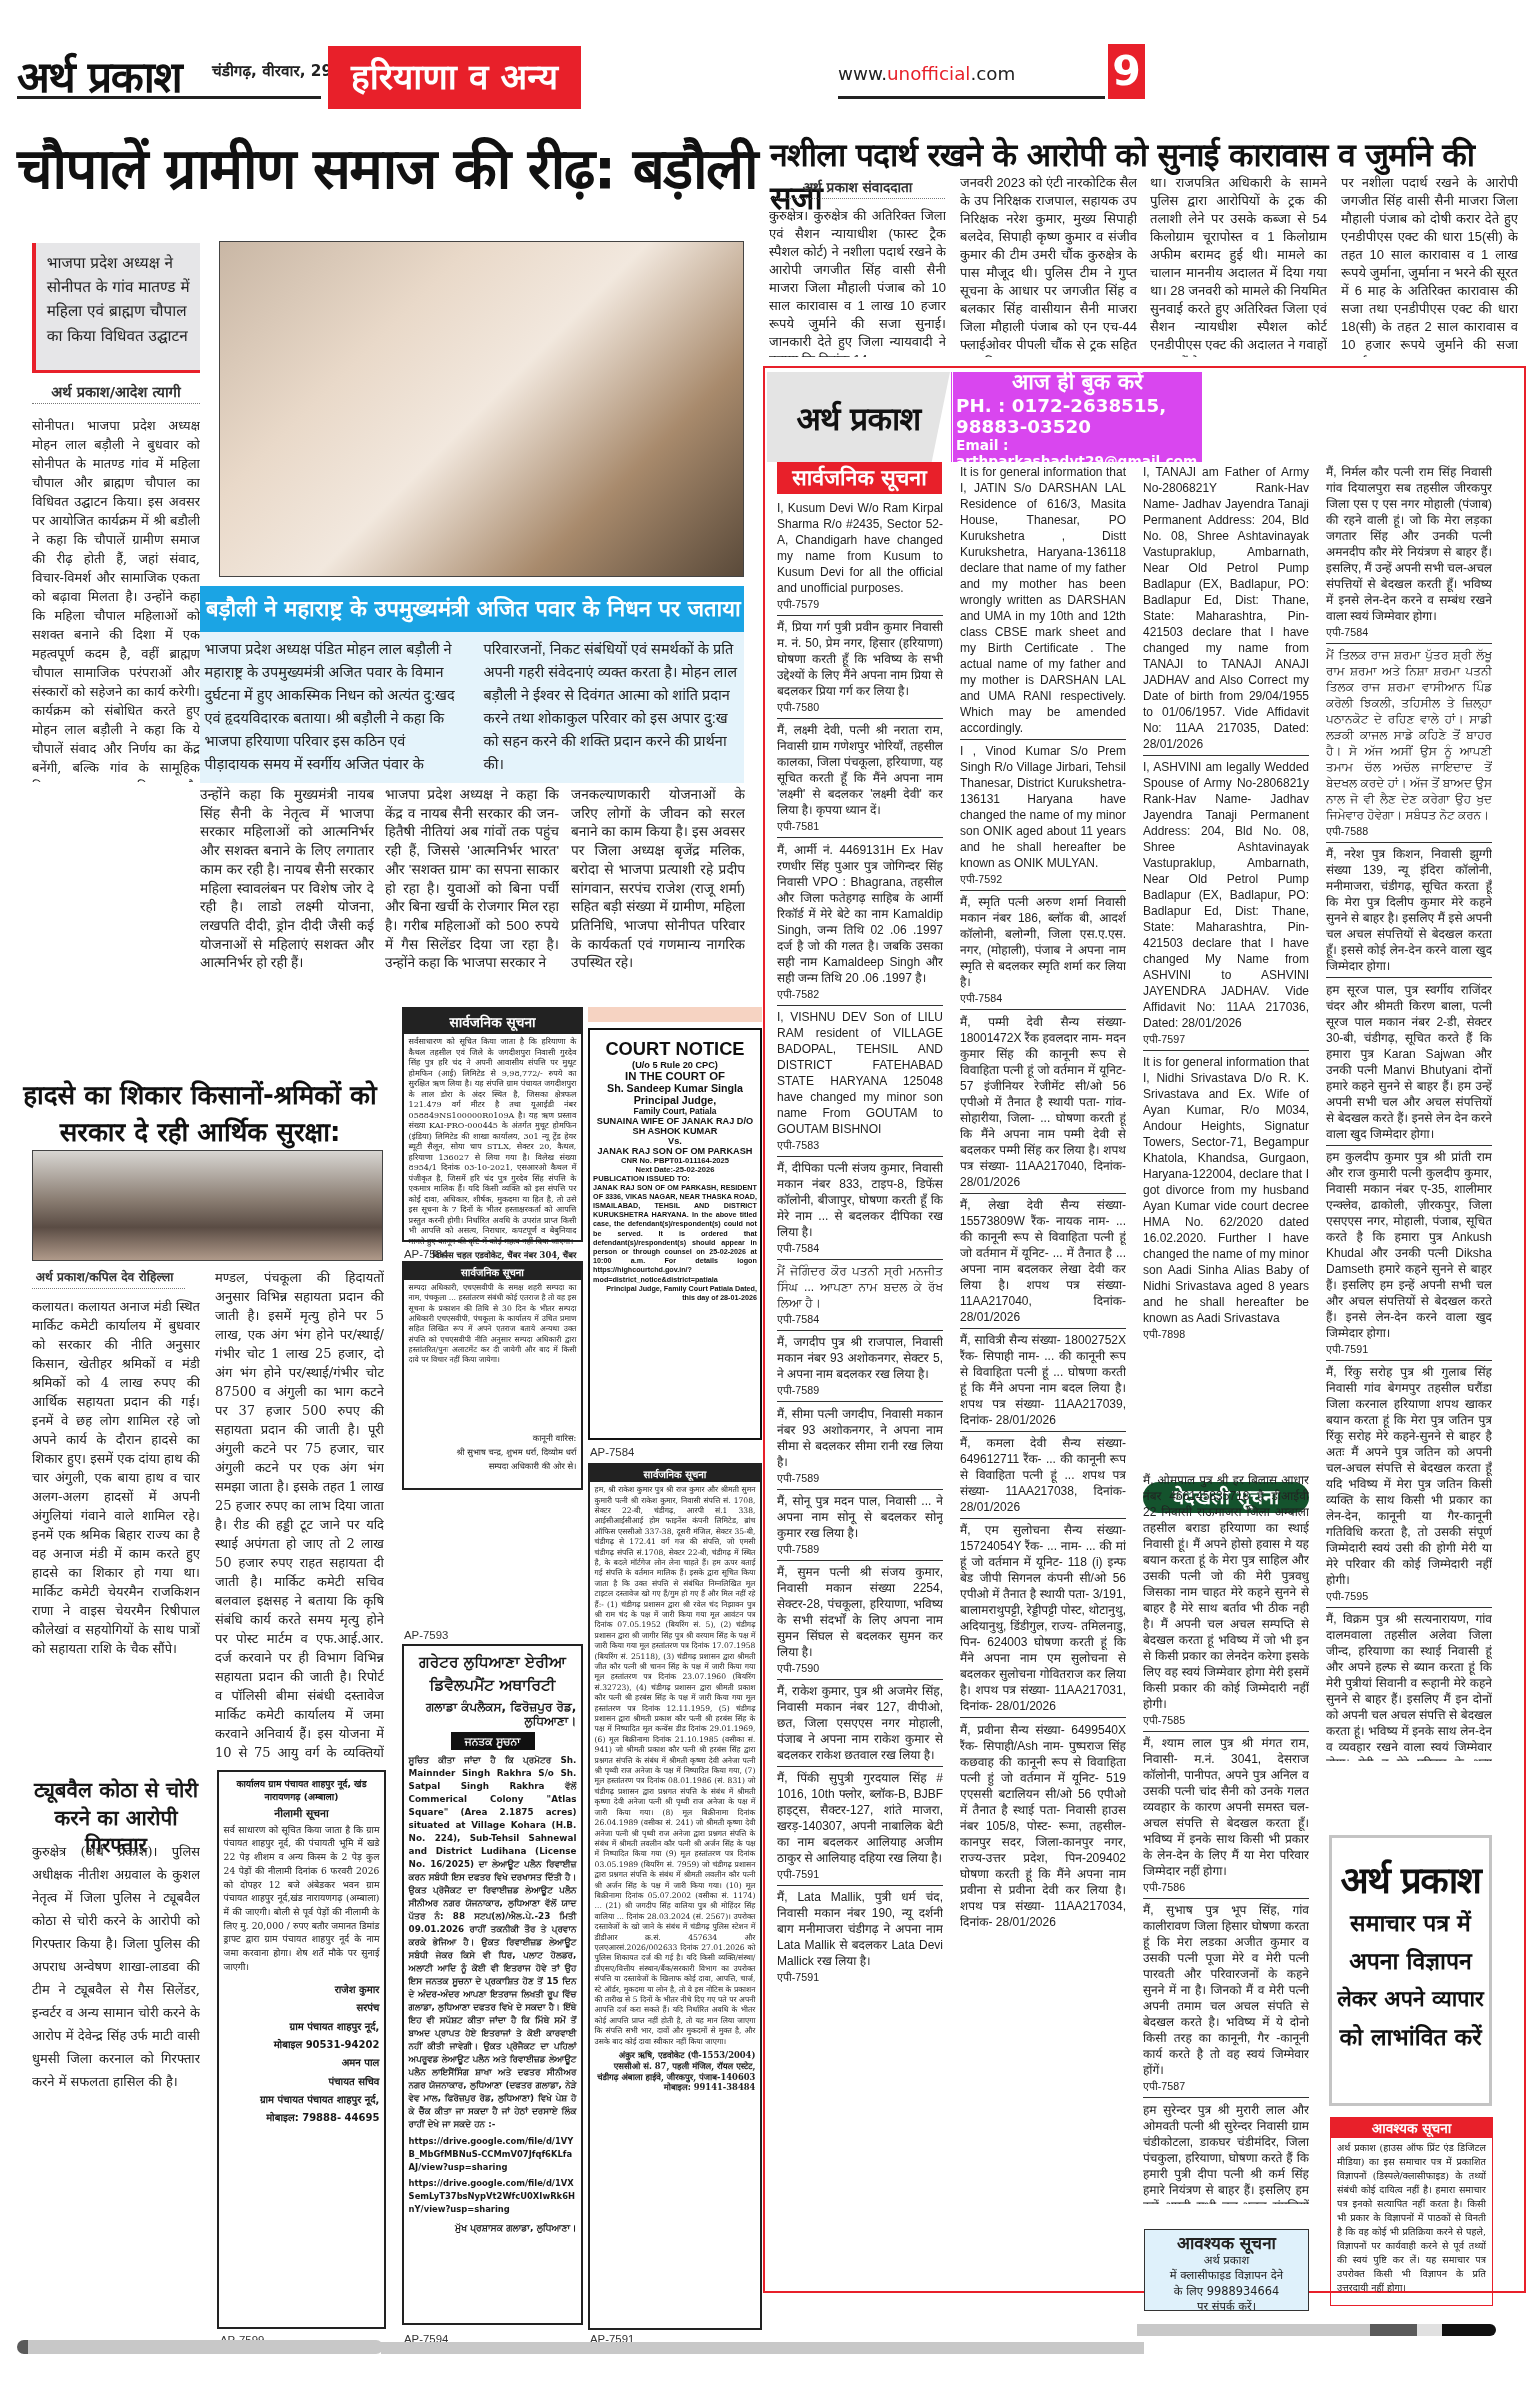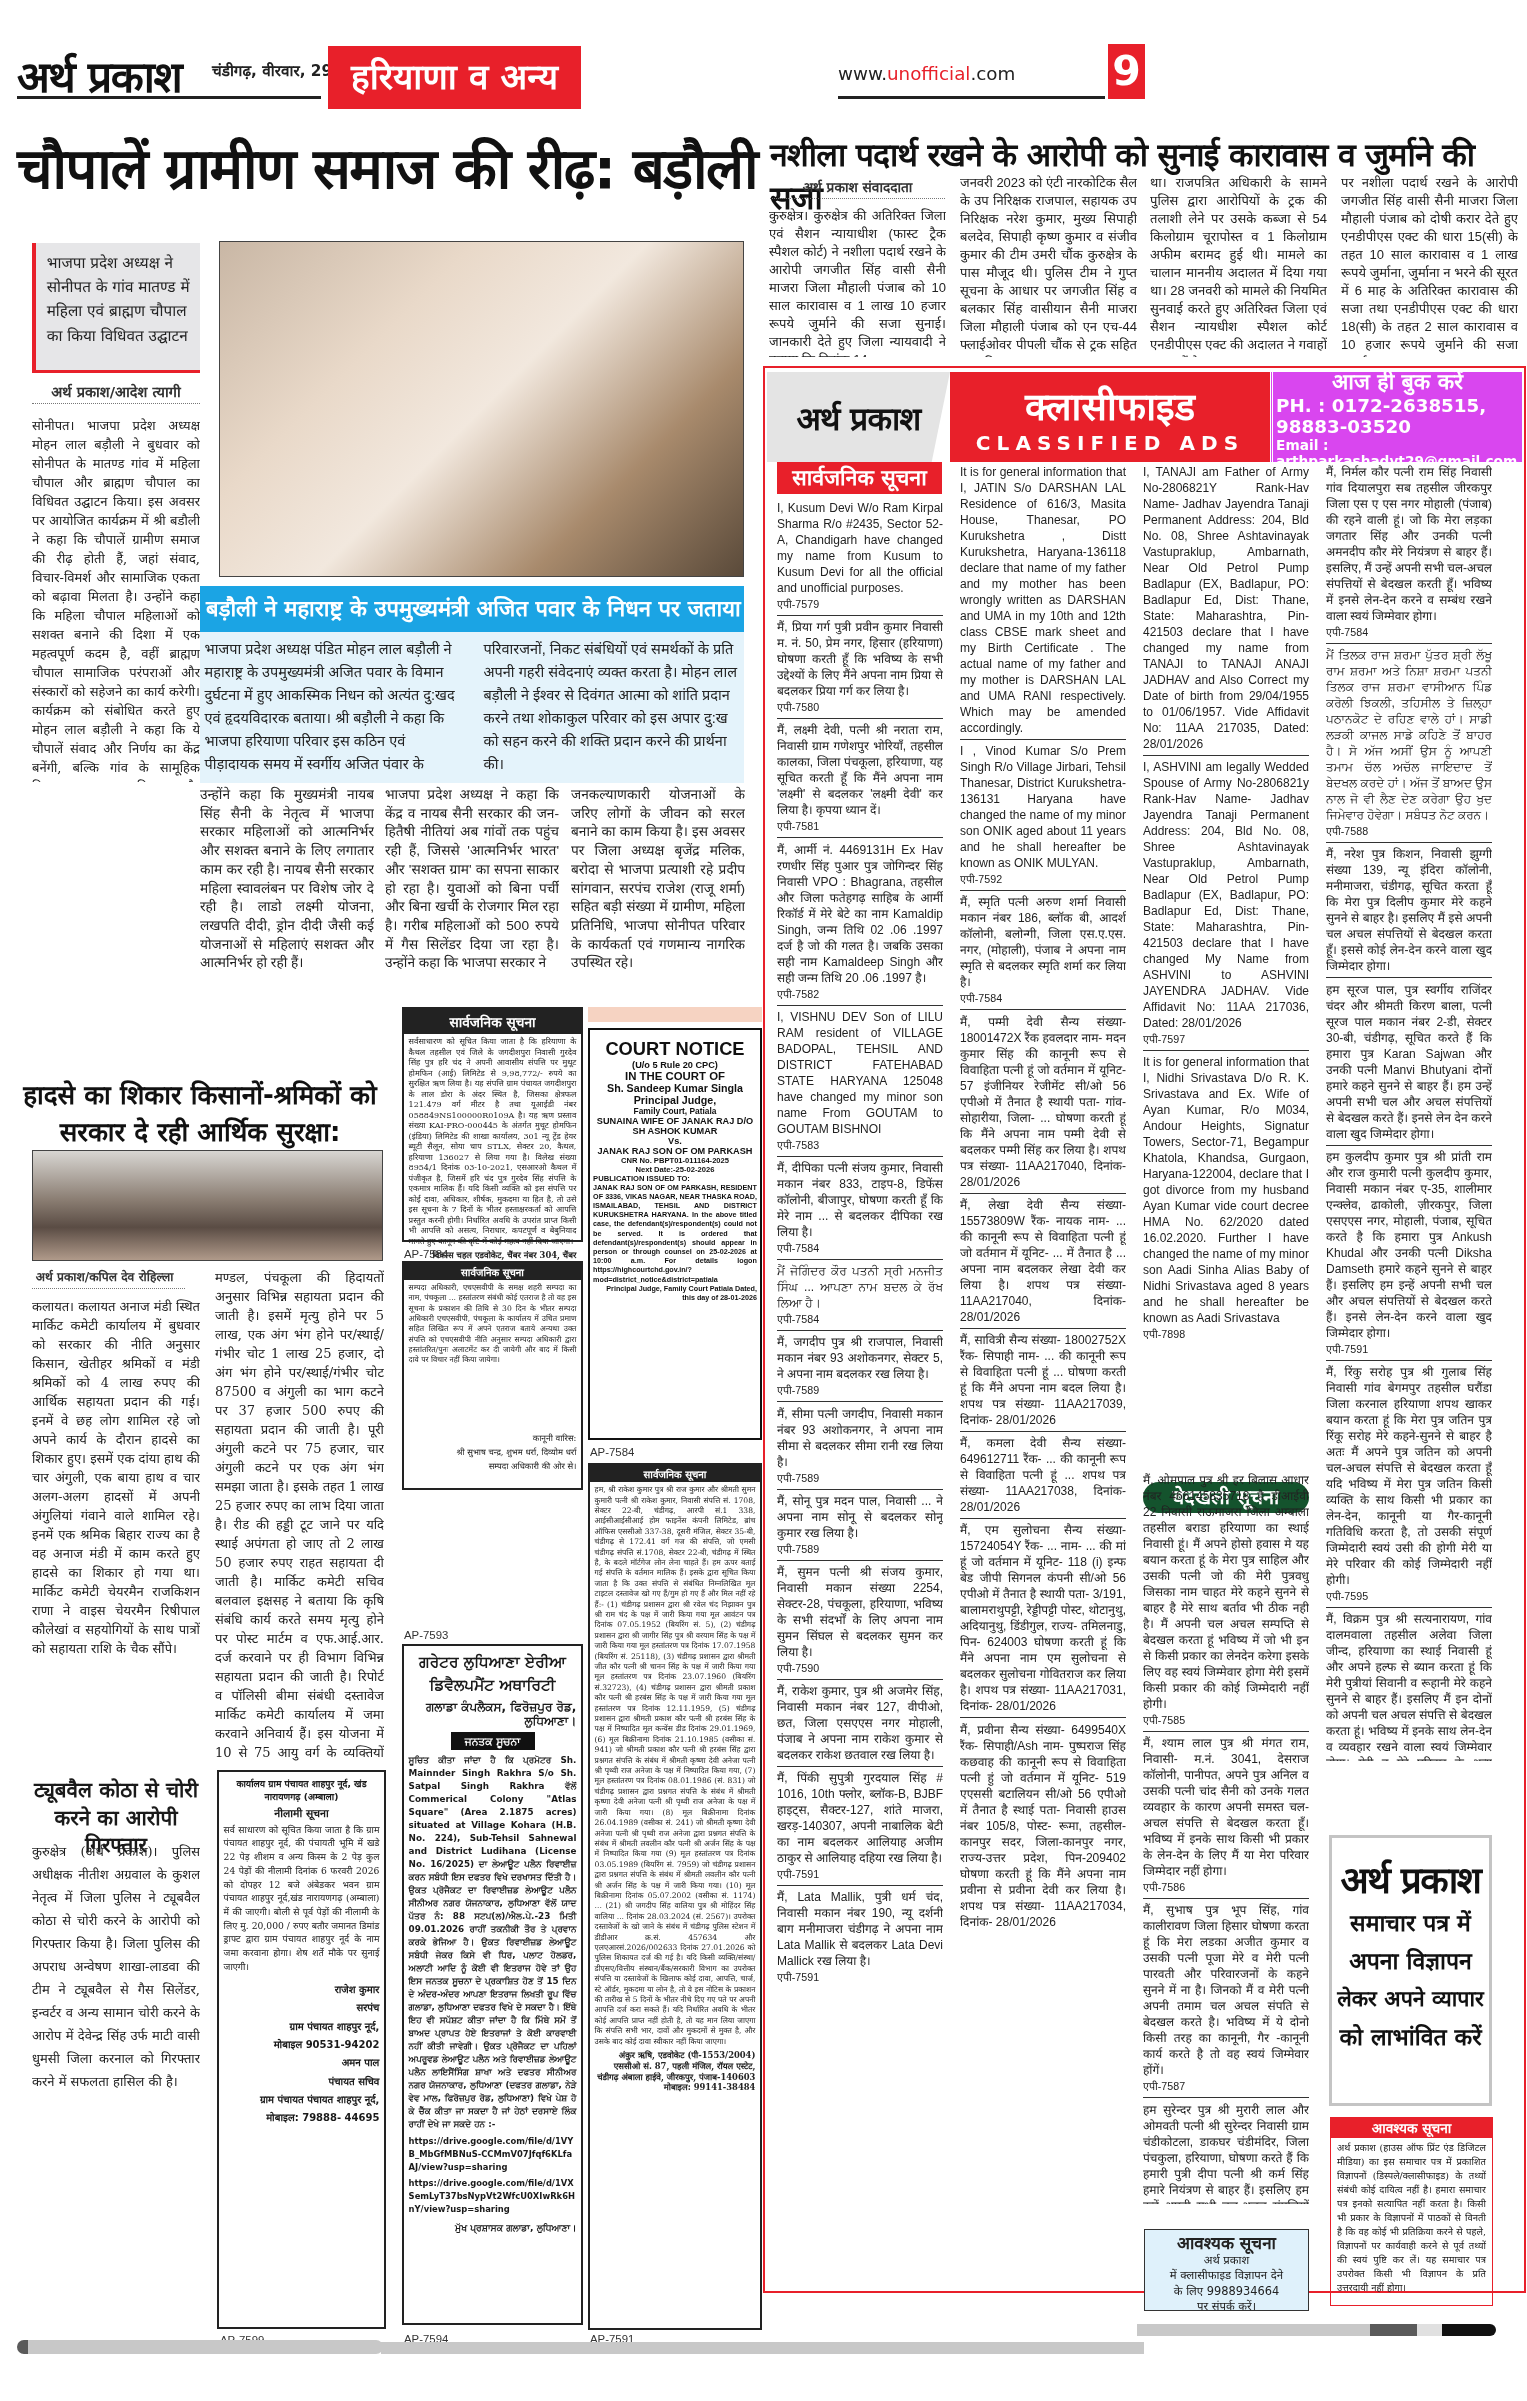--- a/index.html
+++ b/index.html
@@ -163,24 +163,20 @@
 <div class="abs byline" style="left:770px;top:177px;width:175px;font-size:13.7px;">अर्थ प्रकाश संवाददाता</div>
 <div class="abs dotted" style="left:770px;top:198px;width:175px;"></div>
 <div class="abs cond-text" style="left:769px;top:207px;width:177px;height:150px;overflow:hidden;font-size:13px;line-height:18px;">कुरुक्षेत्र। कुरुक्षेत्र की अतिरिक्त जिला एवं सैशन न्यायाधीश (फास्ट ट्रैक स्पैशल कोर्ट) ने नशीला पदार्थ रखने के आरोपी जगजीत सिंह वासी सैनी माजरा जिला मौहाली पंजाब को 10 साल कारावास व 1 लाख 10 हजार रूपये जुर्माने की सजा सुनाई। जानकारी देते हुए जिला न्यायवादी ने बताया कि दिनांक 14</div>
 <div class="abs cond-text" style="left:960px;top:174px;width:177px;height:183px;overflow:hidden;font-size:13px;line-height:18px;">जनवरी 2023 को एंटी नारकोटिक सैल के उप निरिक्षक राजपाल, सहायक उप निरिक्षक नरेश कुमार, मुख्य सिपाही बलदेव, सिपाही कृष्ण कुमार व संजीव कुमार की टीम उमरी चौंक कुरुक्षेत्र के पास मौजूद थी। पुलिस टीम ने गुप्त सूचना के आधार पर जगजीत सिंह व बलकार सिंह वासीयान सैनी माजरा जिला मौहाली पंजाब को एन एच-44 फ्लाईओवर पीपली चौंक से ट्रक सहित काबू किया</div>
 <div class="abs cond-text" style="left:1150px;top:174px;width:177px;height:183px;overflow:hidden;font-size:13px;line-height:18px;">था। राजपत्रित अधिकारी के सामने पुलिस द्वारा आरोपियों के ट्रक की तलाशी लेने पर उसके कब्जा से 54 किलोग्राम चूरापोस्त व 1 किलोग्राम अफीम बरामद हुई थी। मामले का चालान माननीय अदालत में दिया गया था। 28 जनवरी को मामले की नियमित सुनवाई करते हुए अतिरिक्त जिला एवं सैशन न्यायधीश स्पैशल कोर्ट एनडीपीएस एक्ट की अदालत ने गवाहों व सबूतों के आधार</div>
 <div class="abs cond-text" style="left:1341px;top:174px;width:177px;height:183px;overflow:hidden;font-size:13px;line-height:18px;">पर नशीला पदार्थ रखने के आरोपी जगजीत सिंह वासी सैनी माजरा जिला मौहाली पंजाब को दोषी करार देते हुए एनडीपीएस एक्ट की धारा 15(सी) के तहत 10 साल कारावास व 1 लाख रूपये जुर्माना, जुर्माना न भरने की सूरत में 6 माह के अतिरिक्त कारावास की सजा तथा एनडीपीएस एक्ट की धारा 18(सी) के तहत 2 साल कारावास व 10 हजार रूपये जुर्माने की सजा सुनाई।</div>
 
 <div class="abs red-frame" style="left:763px;top:366px;width:763px;height:1927px;"></div>
 <div class="abs classified-banner">
   <div class="cb-left">अर्थ प्रकाश</div>
-  <div class="cb-mid">
-    <div class="hi">क्लासीफाइड</div>
-    <div class="en">CLASSIFIED ADS</div>
-  </div>
   <div class="cb-right">
     <div class="book">आज ही बुक करें</div>
     <div class="ph">PH. : 0172-2638515, 98883-03520</div>
     <div class="mail">Email : arthparkashadvt29@gmail.com</div>
   </div>
 </div>
 
 <div class="abs red-tag" style="left:777px;top:462px;width:165px;height:32px;font-size:21.4px;line-height:32px;">सार्वजनिक सूचना</div>
 
 <div class="abs classified-col" style="left:777px;top:500px;width:166px;height:1785px;overflow:hidden;" id="ccol1">

